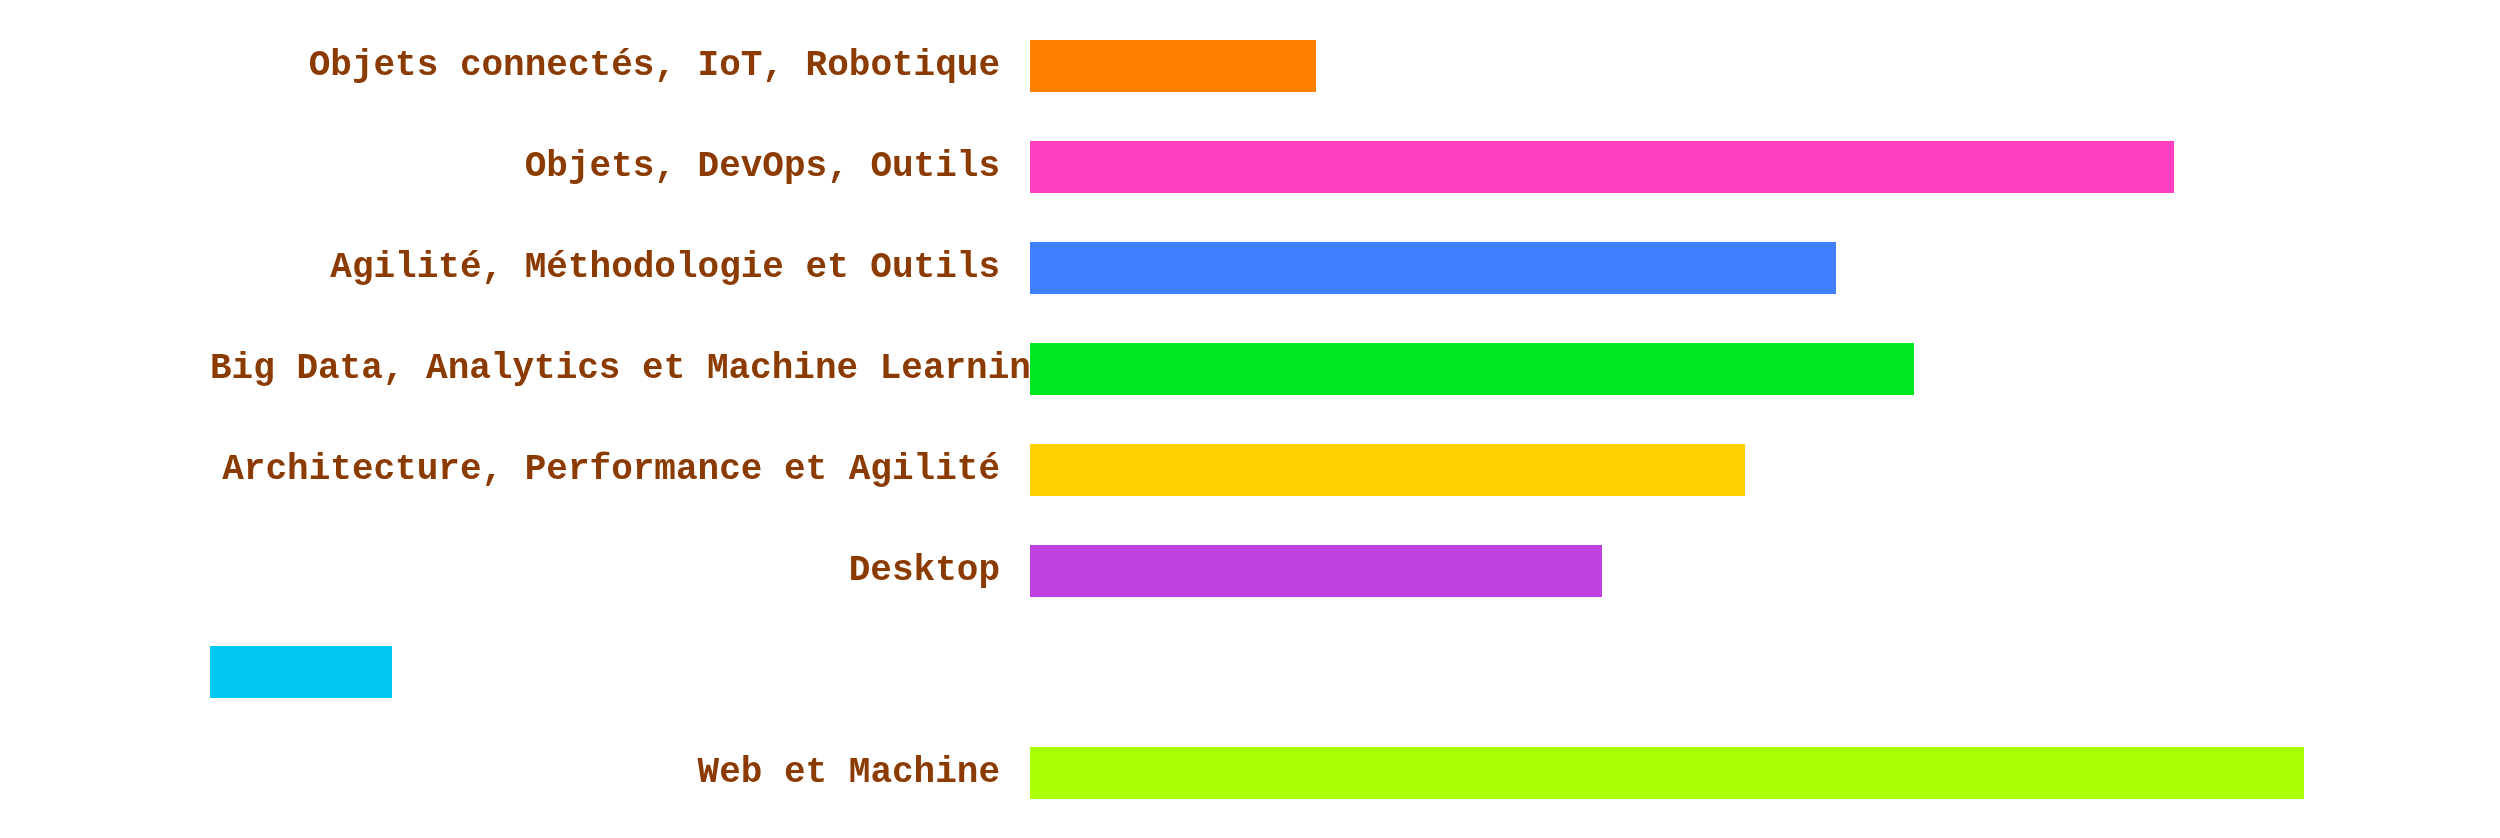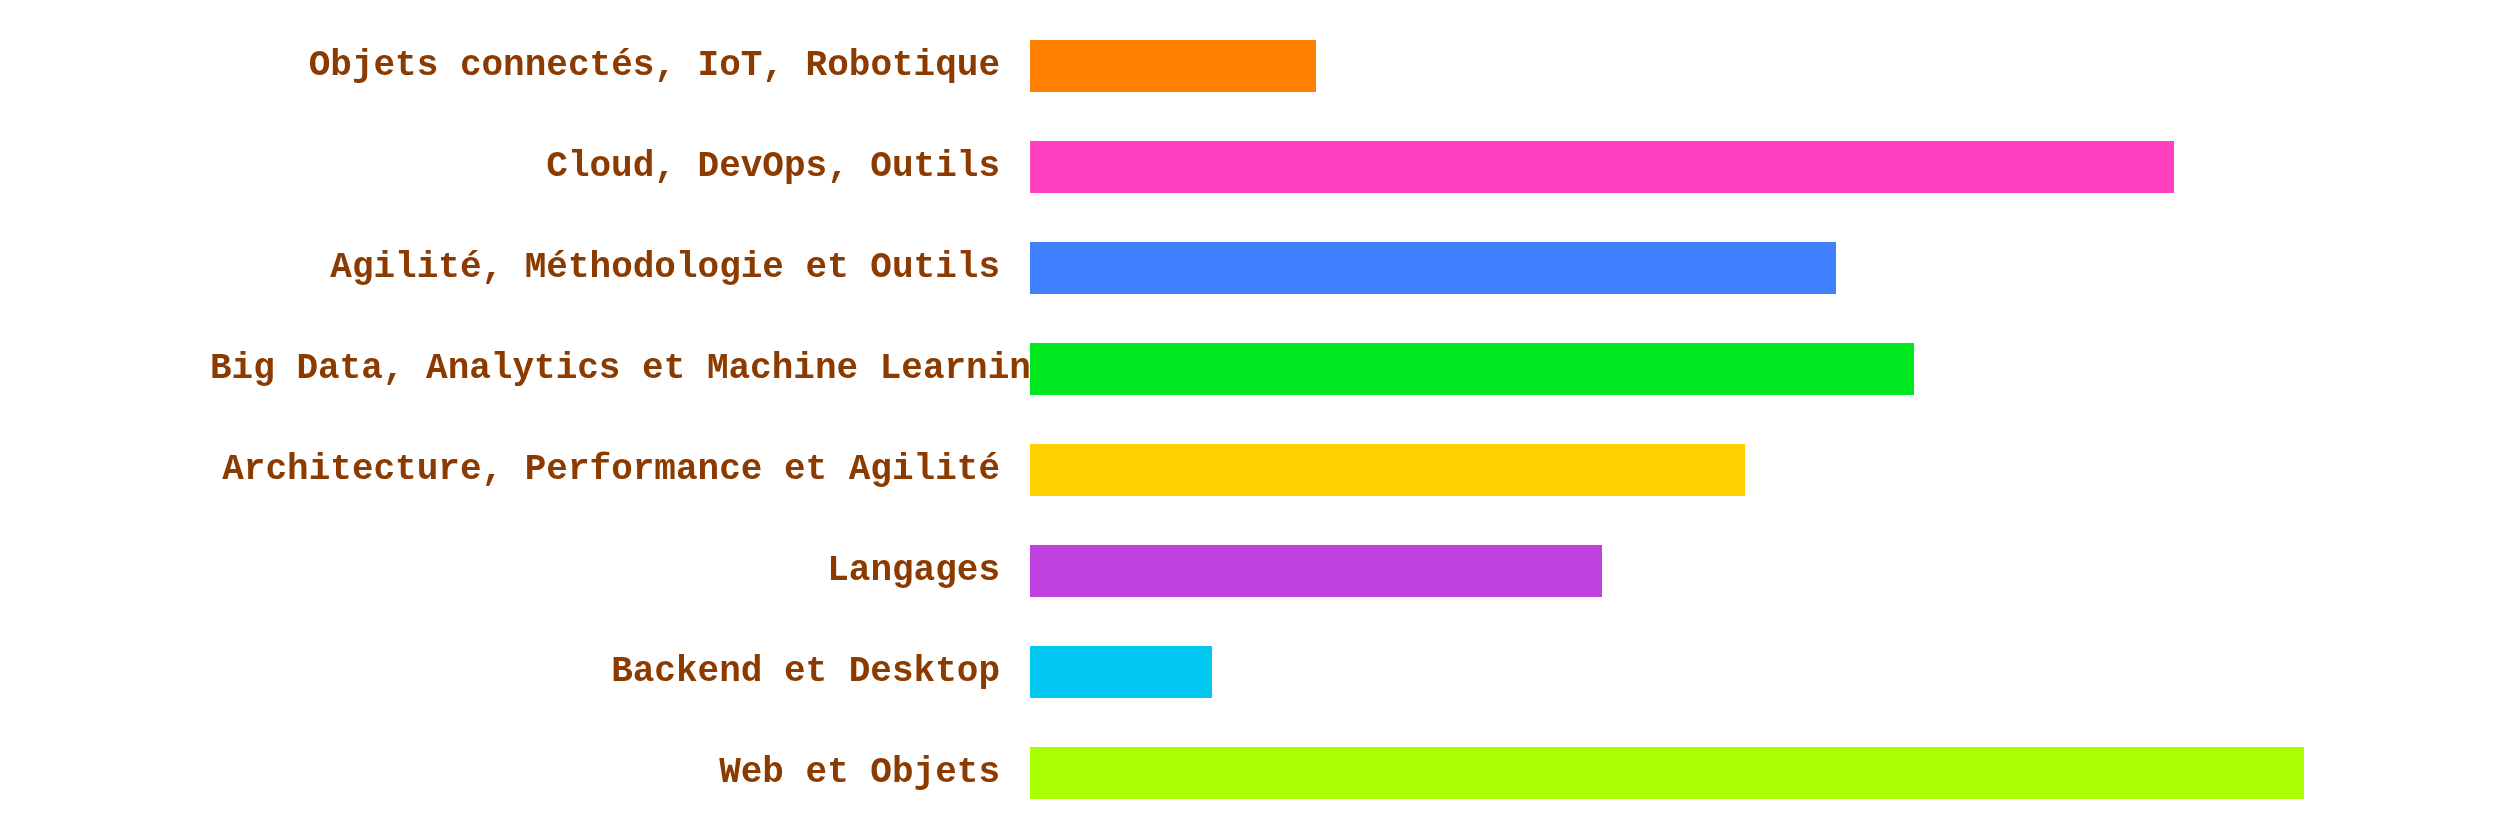--- a/index.html
+++ b/index.html
@@ -58,21 +58,21 @@
 <body>
 
 <div class="chart-container">
 <div class="chart-row">
       <div class="label">Objets connectés, IoT, Robotique</div>
       <div class="bar-area">
         <div class="bar" style="width: 286px; background-color: rgb(255, 128, 0);"></div>
       </div>
     </div>
     <div class="chart-row">
-      <div class="label">Cloud, DevOps, Outils</div>
+      <div class="label">Objets, DevOps, Outils</div>
       <div class="bar-area">
         <div class="bar" style="width: 1144px; background-color: rgb(255, 64, 192);"></div>
       </div>
     </div>
     <div class="chart-row">
       <div class="label">Agilité, Méthodologie et Outils</div>
       <div class="bar-area">
         <div class="bar" style="width: 806px; background-color: rgb(64, 128, 255);"></div>
       </div>
     </div>
@@ -82,30 +82,29 @@
         <div class="bar" style="width: 884px; background-color: rgb(0, 232, 32);"></div>
       </div>
     </div>
     <div class="chart-row">
       <div class="label">Architecture, Performance et Agilité</div>
       <div class="bar-area">
         <div class="bar" style="width: 715px; background-color: rgb(255, 208, 0);"></div>
       </div>
     </div>
     <div class="chart-row">
-      <div class="label">Langages</div>
+      <div class="label">Desktop</div>
       <div class="bar-area">
         <div class="bar" style="width: 572px; background-color: rgb(192, 64, 224);"></div>
       </div>
     </div>
     <div class="chart-row">
-      <div class="label">Backend et Desktop</div>
       <div class="bar-area">
         <div class="bar" style="width: 182px; background-color: rgb(0, 200, 240);"></div>
       </div>
     </div>
     <div class="chart-row">
-      <div class="label">Web et Objets</div>
+      <div class="label">Web et Machine</div>
       <div class="bar-area">
         <div class="bar" style="width: 1274px; background-color: rgb(170, 255, 0);"></div>
       </div>
     </div>
   </div>
 
 </body></html>

